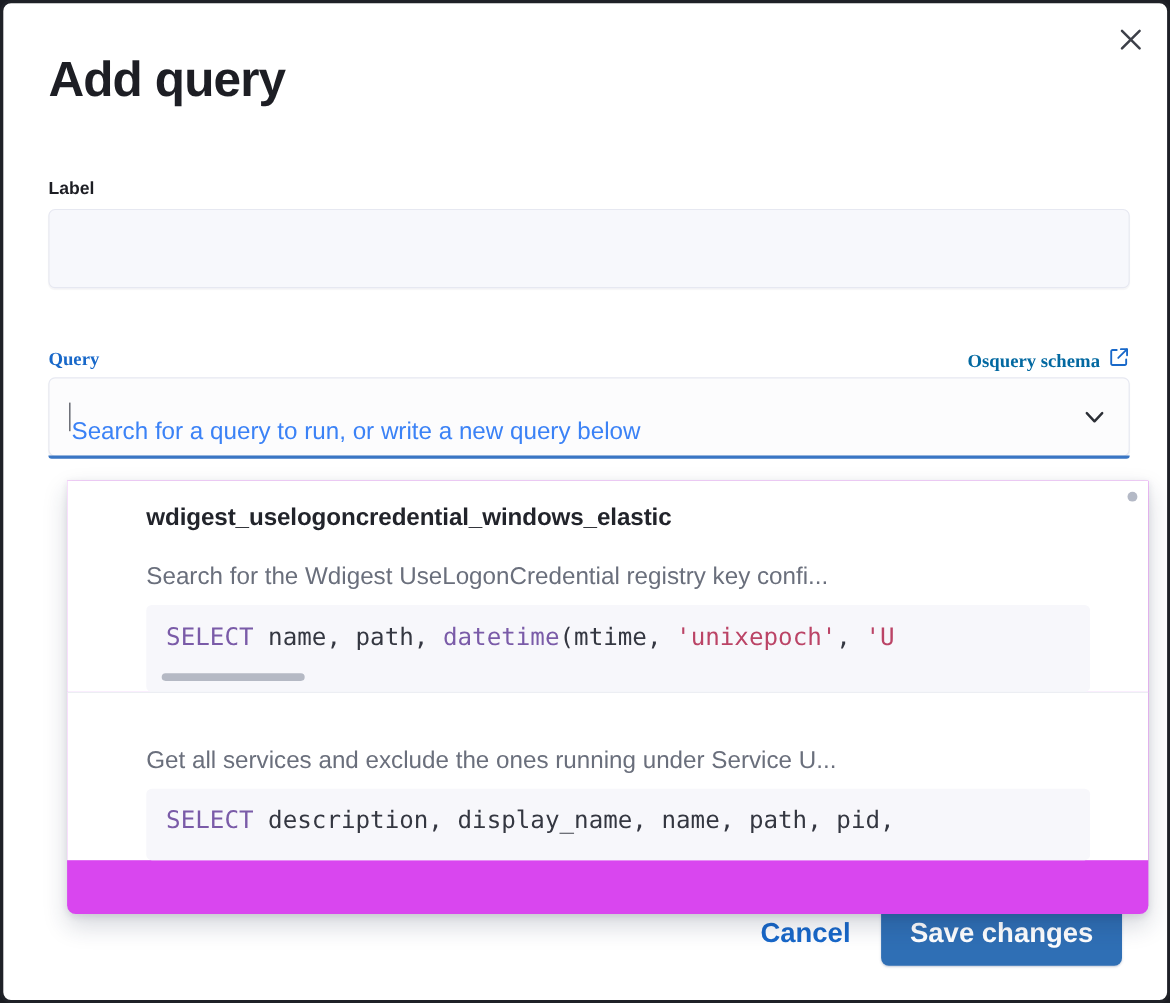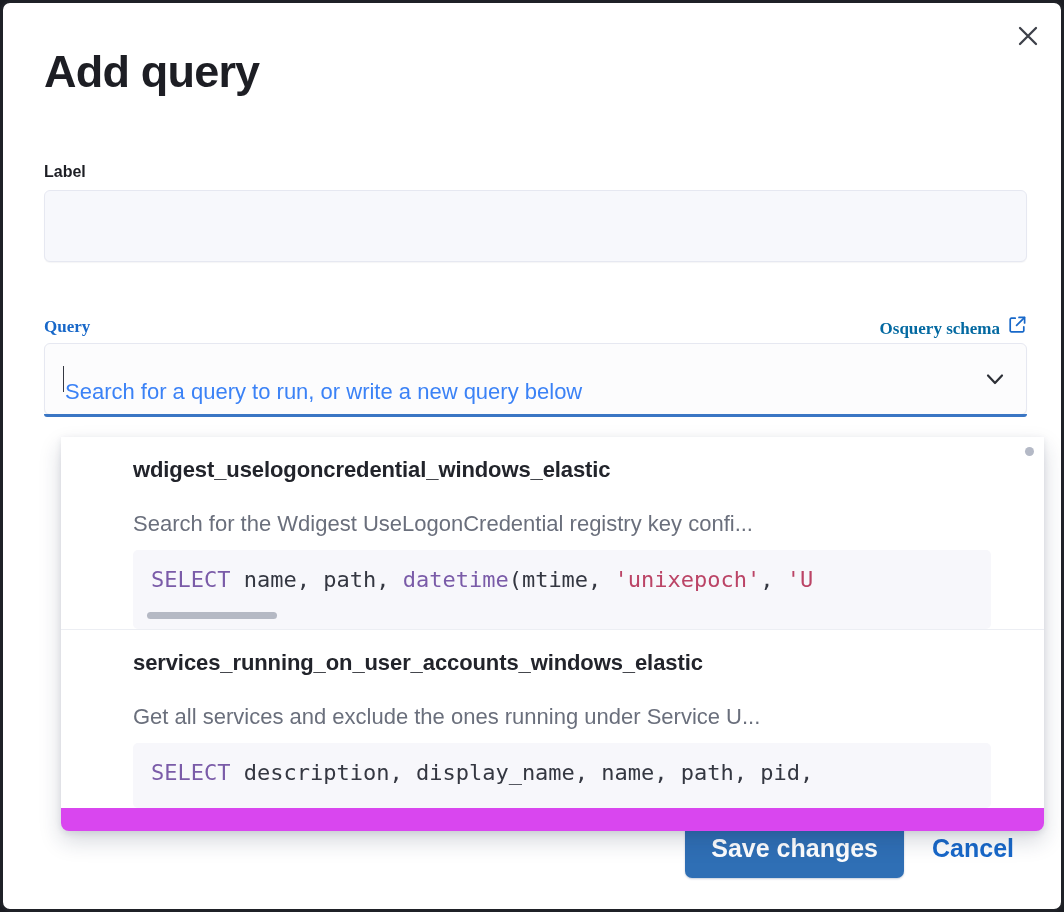--- a/index.html
+++ b/index.html
@@ -285,37 +285,36 @@
       <span id="combo-placeholder">Search for a query to run, or write a new query below</span>
       <span id="combo-chevron">
         <svg width="30" height="30" viewBox="0 0 30 30" aria-hidden="true">
           <path d="M8 11.5 L15 19 L22 11.5" fill="none" stroke="#2c2f36" stroke-width="2.2" stroke-linecap="round" stroke-linejoin="round"></path>
         </svg>
       </span>
     </div>
   </div>
 
   <div id="footer">
+    <button id="cancel-button">Cancel</button>
     <button id="save-button">Save changes</button>
-    <button id="cancel-button">Cancel</button>
   </div>
 
   <div id="dropdown">
     <div id="dropdown-scroll-dot"></div>
     <div id="dropdown-list">
         <div class="dd-item">
           <div class="dd-title">wdigest_uselogoncredential_windows_elastic</div>
           <div class="dd-desc">Search for the Wdigest UseLogonCredential registry key confi...</div>
           <div class="dd-code">
             <pre><span class="tok-kw">SELECT</span><span class="tok-plain"> name, path, </span><span class="tok-fn">datetime</span><span class="tok-plain">(mtime, </span><span class="tok-str">'unixepoch'</span><span class="tok-plain">, </span><span class="tok-str">'U</span></pre>
             <div class="code-scroll"></div>
           </div>
         </div>
         <div class="dd-item">
-          <div class="dd-title">services_running_on_user_accounts_windows_elastic</div>
           <div class="dd-desc">Get all services and exclude the ones running under Service U...</div>
           <div class="dd-code no-scroll">
             <pre><span class="tok-kw">SELECT</span><span class="tok-plain"> description, display_name, name, path, pid,</span></pre>
           </div>
         </div>
       </div>
   </div>
 
 </div>
 

